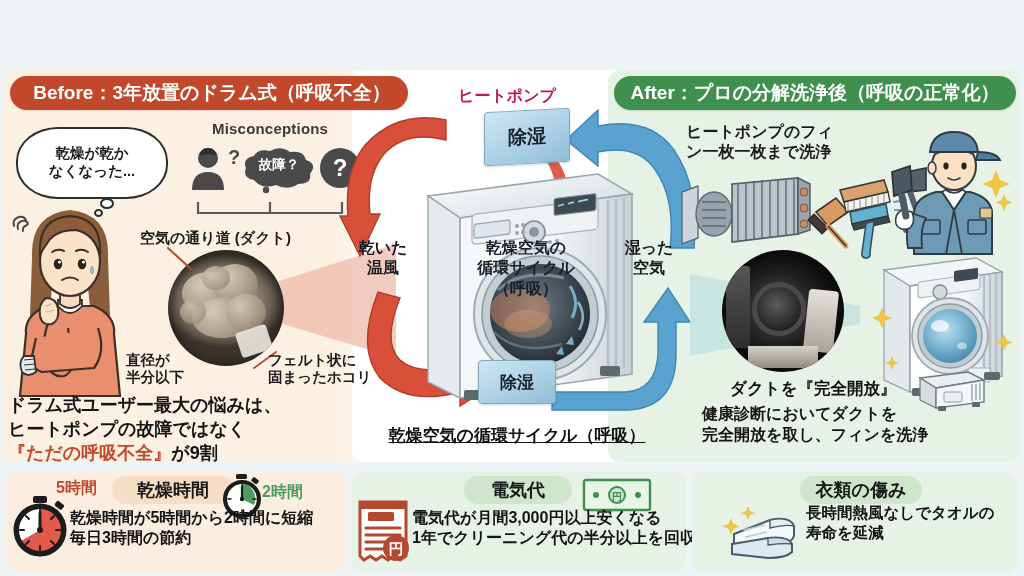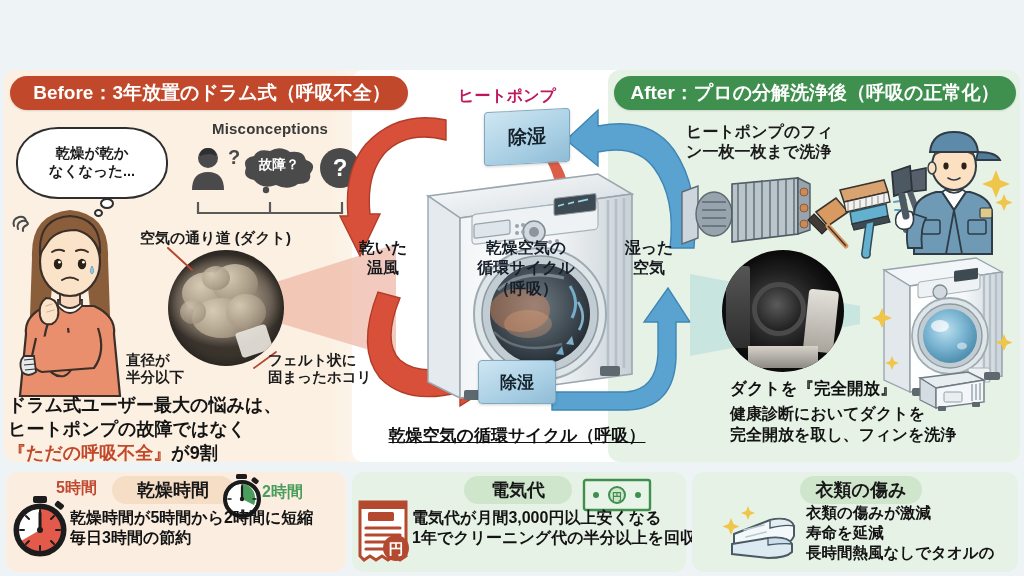--- a/index.html
+++ b/index.html
@@ -264,21 +264,21 @@
     box-shadow: inset 0 0 12px rgba(0,0,0,.7);
     overflow: hidden;
   }
   #mint-beam { position: absolute; left: 690px; top: 262px; width: 170px; height: 104px; }
   #washer-after { position: absolute; left: 876px; top: 248px; width: 136px; height: 150px; }
   #duct-open-label {
     position: absolute; left: 730px; top: 378px;
     font-size: 16.5px; font-weight: 700; color: #111;
   }
   #after-bottom {
-    position: absolute; left: 730px; top: 404px;
+    position: absolute; left: 702px; top: 404px;
     font-size: 16px; font-weight: 700; color: #141414; line-height: 1.3;
   }
   #small-appliance { position: absolute; left: 916px; top: 368px; width: 72px; height: 44px; }
 
   
   .card {
     position: absolute;
     top: 472px; height: 100px;
     border-radius: 12px;
   }
@@ -752,18 +752,17 @@
     <path d="M10 34 L46 20 Q66 16 70 26 L70 36 Q66 46 46 48 L10 44 Z" fill="#f3f8fa" stroke="#4a5a63" stroke-width="2"></path>
     <path d="M46 20 Q66 16 70 26 Q62 24 46 28 Z" fill="#e3edf2" stroke="#4a5a63" stroke-width="1.4"></path>
     <path d="M20 30 L40 25 M22 37 L42 32" stroke="#b9c8d0" stroke-width="1.6" stroke-linecap="round"></path>
     <path d="M8 44 L44 38 Q64 36 68 44 L68 52 Q62 58 44 58 L8 54 Z" fill="#dceaf2" stroke="#4a5a63" stroke-width="2"></path>
     <path d="M44 38 Q64 36 68 44 Q60 43 44 45 Z" fill="#cadfeb" stroke="#4a5a63" stroke-width="1.3"></path>
     <path d="M7 18 l2.5 6 l6 2.5 l-6 2.5 l-2.5 6 l-2.5 -6 l-6 -2.5 l6 -2.5 Z" fill="#f0c64a"></path>
     <path d="M24 6 l2 5 l5 2 l-5 2 l-2 5 l-2 -5 l-5 -2 l5 -2 Z" fill="#f0c64a"></path>
   </svg>
 
   <div class="card-body" id="body-cloth">
-    <div>衣類の傷みが激減</div>
+    <div>長時間熱風なしでタオルの</div>
     <div>寿命を延減</div>
-    <div>長時間熱風なしでタオルの</div>
   </div>
 
 </div>
 
 </body></html>

